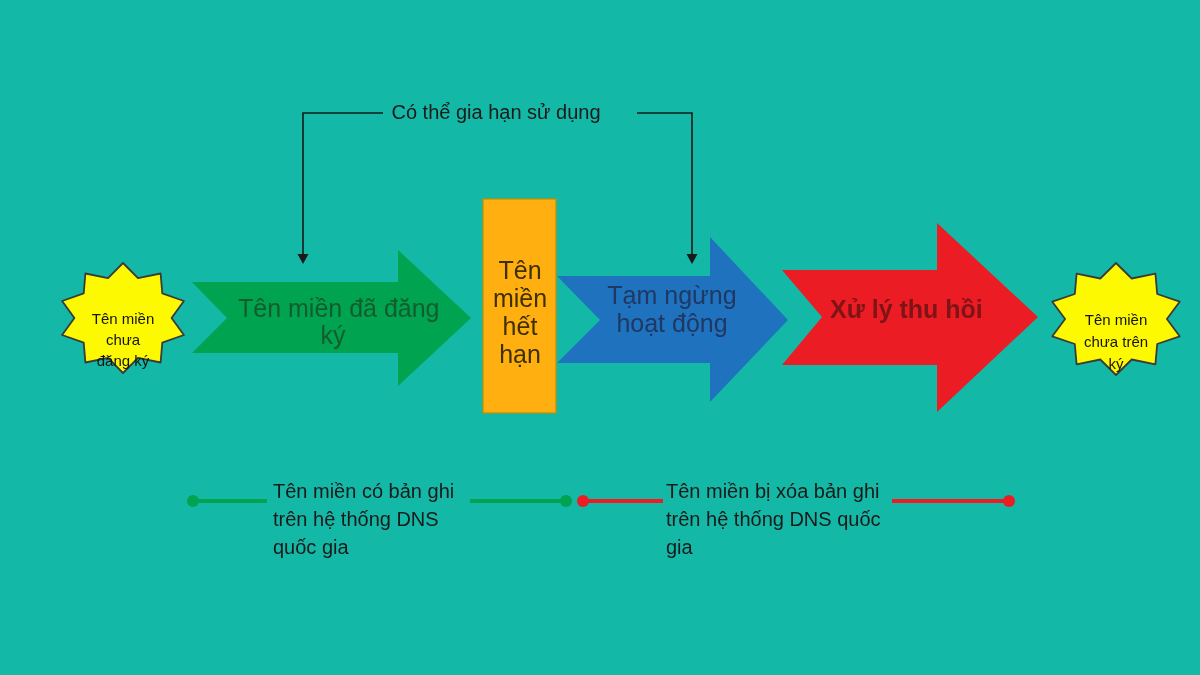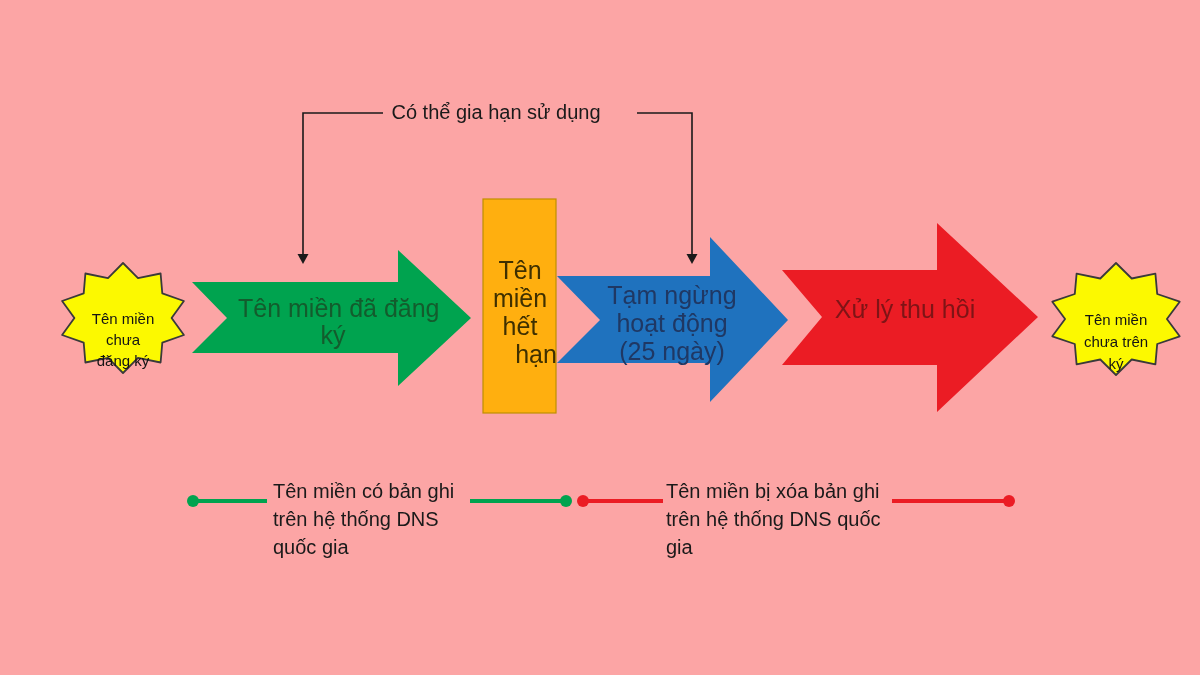--- a/index.html
+++ b/index.html
@@ -1,37 +1,37 @@
 <!DOCTYPE html>
 <html><head>
 <meta charset="utf-8">
 <style>
   html,body{margin:0;padding:0;background:#ffffff;}
   .canvas{
     position:relative;
     width:1200px;height:675px;
-    background:#fca5a5;
+    background:#14b8a6;
     font-family:"Liberation Sans", sans-serif;
     overflow:hidden;
   }
   .diagram-svg{position:absolute;left:0;top:0;}
   .t{
     position:absolute;
     text-align:center;
     font-size:25px;
     line-height:1.15;
     color:#1a1a1a;
     white-space:nowrap;
   }
   .big{font-size:20px;}
   .left-align{text-align:left;}
   .star-t{font-size:15px;color:#141414;margin-top:23px;}
   .green-label{color:#135c2d;}
   .blue-label{color:#1f3864;}
-  .red-label{color:#7f1416;}
+  .red-label{color:#7f1416;font-weight:bold;}
   .box-label{color:#3f3000;}
 </style>
 </head>
 <body>
 
 <div class="canvas">
 
   <svg class="diagram-svg" width="1200" height="675" viewBox="0 0 1200 675">
 
     <polygon stroke="#3a3a3a" stroke-width="1.8" stroke-linejoin="round" points="123,263 138,278.2 160.6,273.5 162.3,293.4 183.9,301 171.6,318 183.9,335 162.3,342.6 160.6,362.5 138,357.8 123,373 108,357.8 85.4,362.5 83.7,342.6 62.1,335 74.4,318 62.1,301 83.7,293.4 85.4,273.5 108,278.2" fill="#fcf900"></polygon>
@@ -67,25 +67,24 @@
   <div class="t star-t" style="left:63px;top:287px;width:120px;">Tên miền</div>
   <div class="t star-t" style="left:63px;top:308px;width:120px;">chưa</div>
   <div class="t star-t" style="left:63px;top:329px;width:120px;">đăng ký</div>
 
   <div class="t green-label" style="left:238px;top:294px;width:190px;">Tên miền đã đăng</div>
   <div class="t green-label" style="left:238px;top:321px;width:190px;">ký</div>
 
   <div class="t box-label" style="left:484px;top:256px;width:72px;">Tên</div>
   <div class="t box-label" style="left:484px;top:284px;width:72px;">miền</div>
   <div class="t box-label" style="left:484px;top:312px;width:72px;">hết</div>
-  <div class="t box-label" style="left:484px;top:340px;width:72px;padding-left:16px;">hạn</div>
+  <div class="t box-label" style="left:484px;top:340px;width:72px;">hạn</div>
 
   <div class="t blue-label" style="left:597px;top:309px;width:150px;">hoạt động</div>
   <div class="t blue-label" style="left:597px;top:281px;width:150px;">Tạm ngừng</div>
-  <div class="t blue-label" style="left:597px;top:337px;width:150px;">(25 ngày)</div>
 
   <div class="t red-label" style="left:830px;top:295px;width:150px;">Xử lý thu hồi</div>
 
   <div class="t star-t" style="left:1046px;top:288px;width:140px;">Tên miền</div>
   <div class="t star-t" style="left:1046px;top:310px;width:140px;">chưa trên</div>
   <div class="t star-t" style="left:1046px;top:332px;width:140px;">ký</div>
 
   <div class="t big left-align" style="left:273px;top:480px;width:220px;">Tên miền có bản ghi</div>
   <div class="t big left-align" style="left:273px;top:508px;width:220px;">trên hệ thống DNS</div>
   <div class="t big left-align" style="left:273px;top:536px;width:220px;">quốc gia</div>

